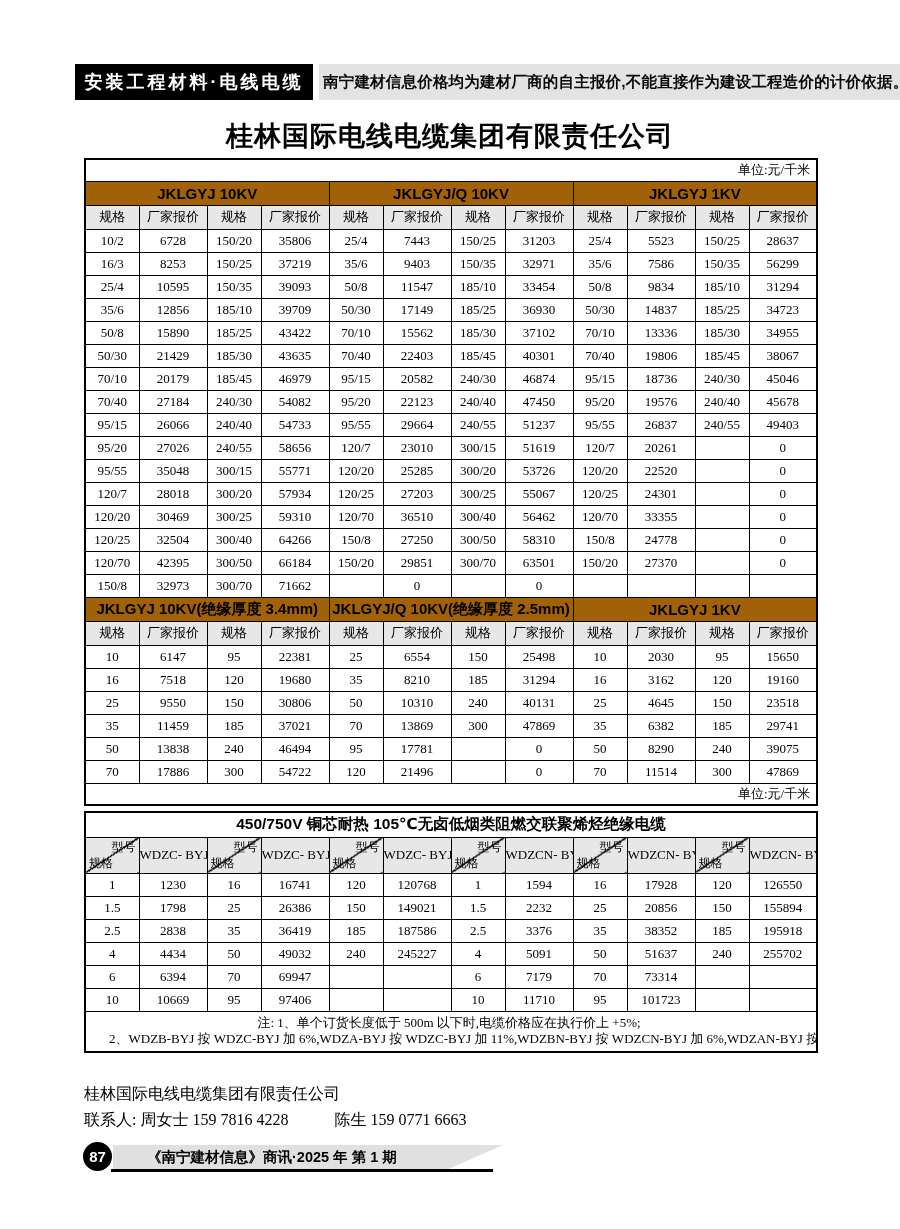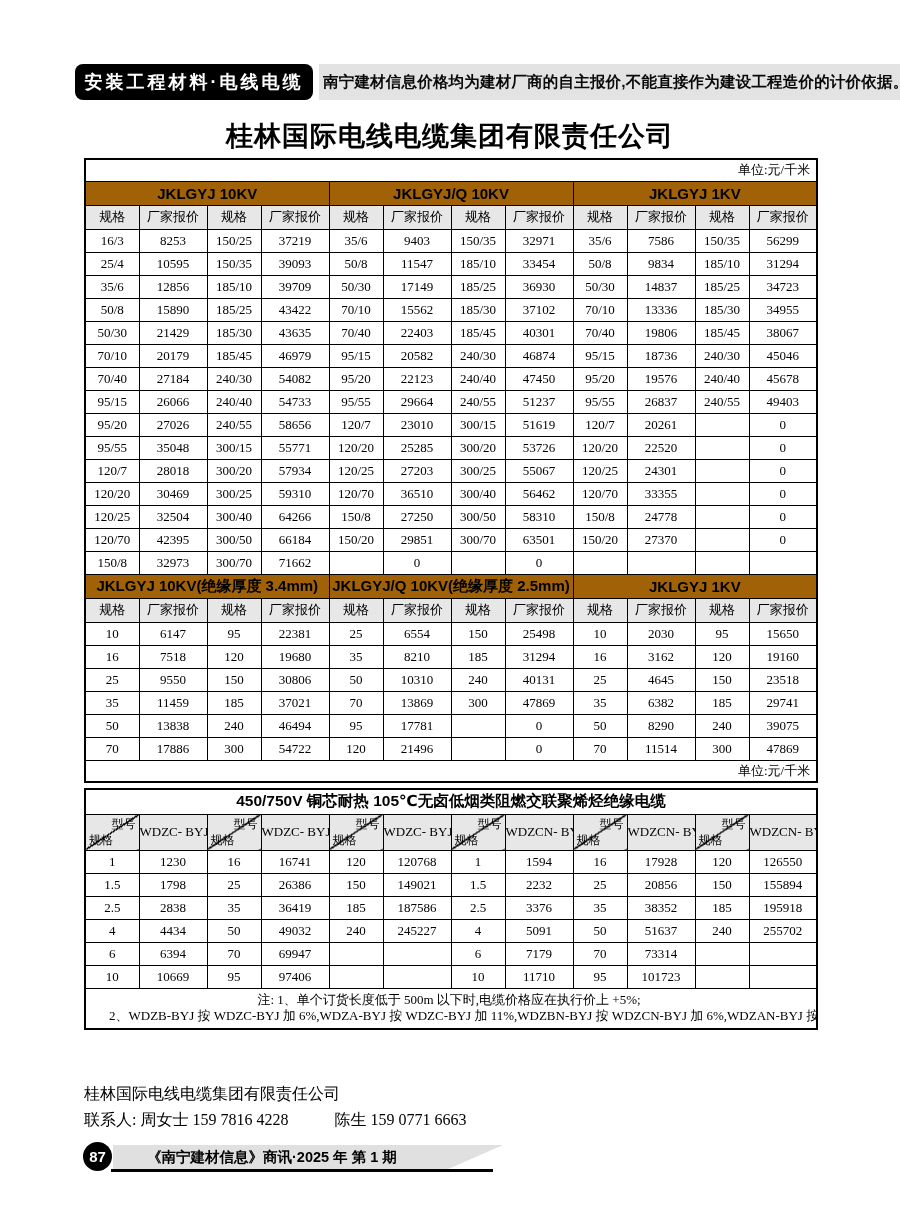--- a/index.html
+++ b/index.html
@@ -8,21 +8,21 @@
     position:relative; width:900px; height:1229px; background:#fff;
     font-family:"Liberation Serif","DejaVu Serif",serif; color:#000;
     overflow:hidden;
   }
   
   .top-strip { position:absolute; left:75px; top:64px; width:770px; height:36px; display:flex; }
   .cat-box {
     background:#000; color:#fff; font-family:"Liberation Sans","DejaVu Sans",sans-serif;
     font-weight:bold; font-size:18px; letter-spacing:3px;
     display:flex; align-items:center; justify-content:center;
-    width:238px; height:36px; flex:0 0 auto;border-radius:8px;
+    width:238px; height:36px; flex:0 0 auto;
   }
   .disclaimer-box {
     background:#e3e3e3; color:#0a0a0a; font-family:"Liberation Sans","DejaVu Sans",sans-serif;
     font-weight:bold; font-size:15.5px; letter-spacing:0.2px;
     display:flex; align-items:center; justify-content:center;
     flex:1; height:36px; margin-left:6px; padding:0 4px; white-space:nowrap;
   }
   
   .doc-title {
     position:absolute; left:0; top:118px; width:100%;
@@ -122,20 +122,34 @@
             <td class="head-cell">规格</td>
             <td class="head-cell sec-end">厂家报价</td>
             <td class="head-cell">规格</td>
             <td class="head-cell">厂家报价</td>
             <td class="head-cell">规格</td>
             <td class="head-cell sec-end">厂家报价</td>
             <td class="head-cell">规格</td>
             <td class="head-cell">厂家报价</td>
             <td class="head-cell">规格</td>
             <td class="head-cell">厂家报价</td>
+          </tr>
+          <tr class="data-row">
+            <td class="spec-cell">10/2</td>
+            <td class="price-cell">6728</td>
+            <td class="spec-cell">150/20</td>
+            <td class="price-cell sec-end">35806</td>
+            <td class="spec-cell">25/4</td>
+            <td class="price-cell">7443</td>
+            <td class="spec-cell">150/25</td>
+            <td class="price-cell sec-end">31203</td>
+            <td class="spec-cell">25/4</td>
+            <td class="price-cell">5523</td>
+            <td class="spec-cell">150/25</td>
+            <td class="price-cell">28637</td>
           </tr>
           <tr class="data-row">
             <td class="spec-cell">16/3</td>
             <td class="price-cell">8253</td>
             <td class="spec-cell">150/25</td>
             <td class="price-cell sec-end">37219</td>
             <td class="spec-cell">35/6</td>
             <td class="price-cell">9403</td>
             <td class="spec-cell">150/35</td>
             <td class="price-cell sec-end">32971</td>

